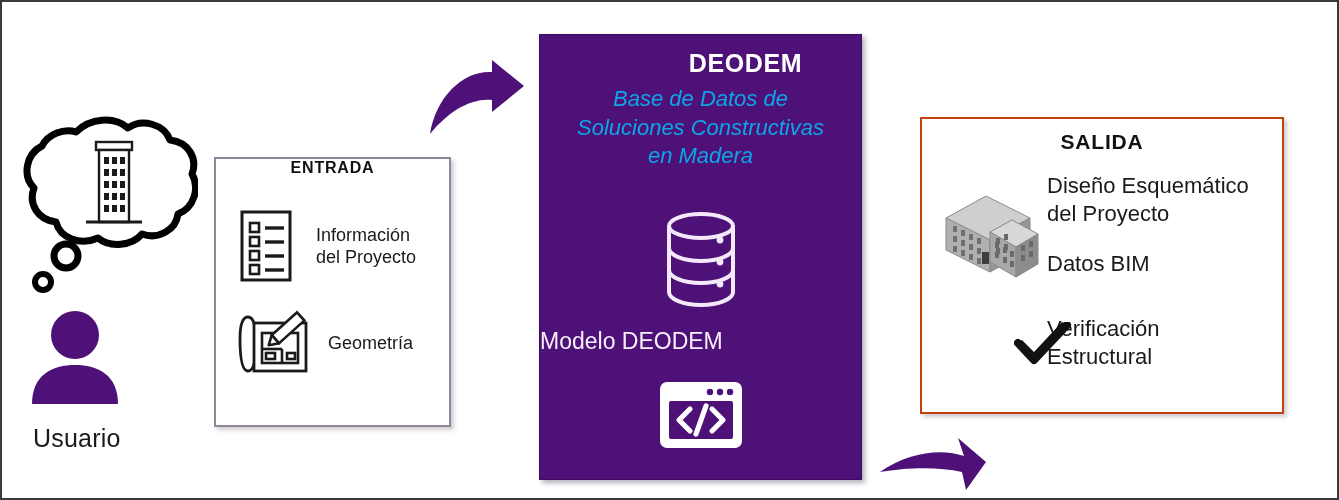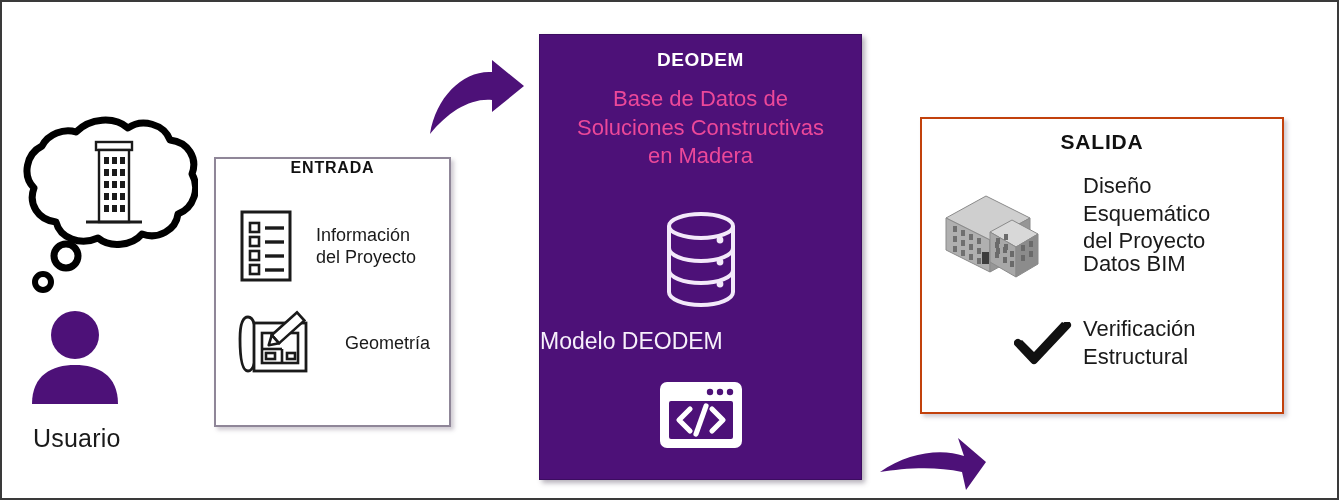--- a/index.html
+++ b/index.html
@@ -69,21 +69,21 @@
     font-weight: bold;
     color: #111111;
     letter-spacing: 0.8px;
   }
   .entrada-row {
     position: absolute;
     display: flex;
     align-items: center;
   }
   #entrada-row-info { left: 22px; top: 50px; }
-  #entrada-row-geom { left: 22px; top: 150px; gap: 17px; }
+  #entrada-row-geom { left: 22px; top: 150px; }
   .entrada-text {
     margin-left: 16px;
     font-size: 18px;
     line-height: 1.22;
     color: #1a1a1a;
     white-space: pre-line;
   }
 
   
   #arrow-in { position: absolute; left: 424px; top: 58px; }
@@ -101,34 +101,36 @@
     box-sizing: border-box;
     box-shadow: 3px 3px 5px rgba(90,80,100,0.45);
     color: #ffffff;
   }
   #deodem-title {
     position: absolute;
     top: 14px;
     left: 0;
     width: 100%;
     text-align: center;
-    font-size: 19px;
+    font-size: 25px;
     font-weight: bold;
     letter-spacing: 0.6px;
+    padding-left: 45px;
   }
   #deodem-subtitle {
     position: absolute;
     top: 50px;
     left: 0;
     width: 100%;
     text-align: center;
     font-size: 22px;
     line-height: 1.3;
     white-space: pre-line;
-    color: #ec4899;
+    color: #0ea5e9;
+    font-style: italic;
   }
   #db-icon-wrap {
     position: absolute;
     top: 176px;
     left: 0;
     width: 100%;
     text-align: center;
   }
   #deodem-model-label {
     position: absolute;
@@ -170,21 +172,20 @@
     letter-spacing: 0.8px;
   }
   #building-icon-wrap { position: absolute; left: 18px; top: 57px; }
   #check-icon-wrap { position: absolute; left: 92px; top: 203px; }
   .salida-text {
     position: absolute;
     font-size: 22px;
     line-height: 1.25;
     color: #1a1a1a;
     white-space: pre-line;
-    margin-left: 36px;
   }
   #salida-text-1 { left: 125px; top: 53px; }
   #salida-text-2 { left: 125px; top: 131px; }
   #salida-text-3 { left: 125px; top: 196px; }
 </style>
 </head>
 <body>
 
 <div id="canvas">
 

